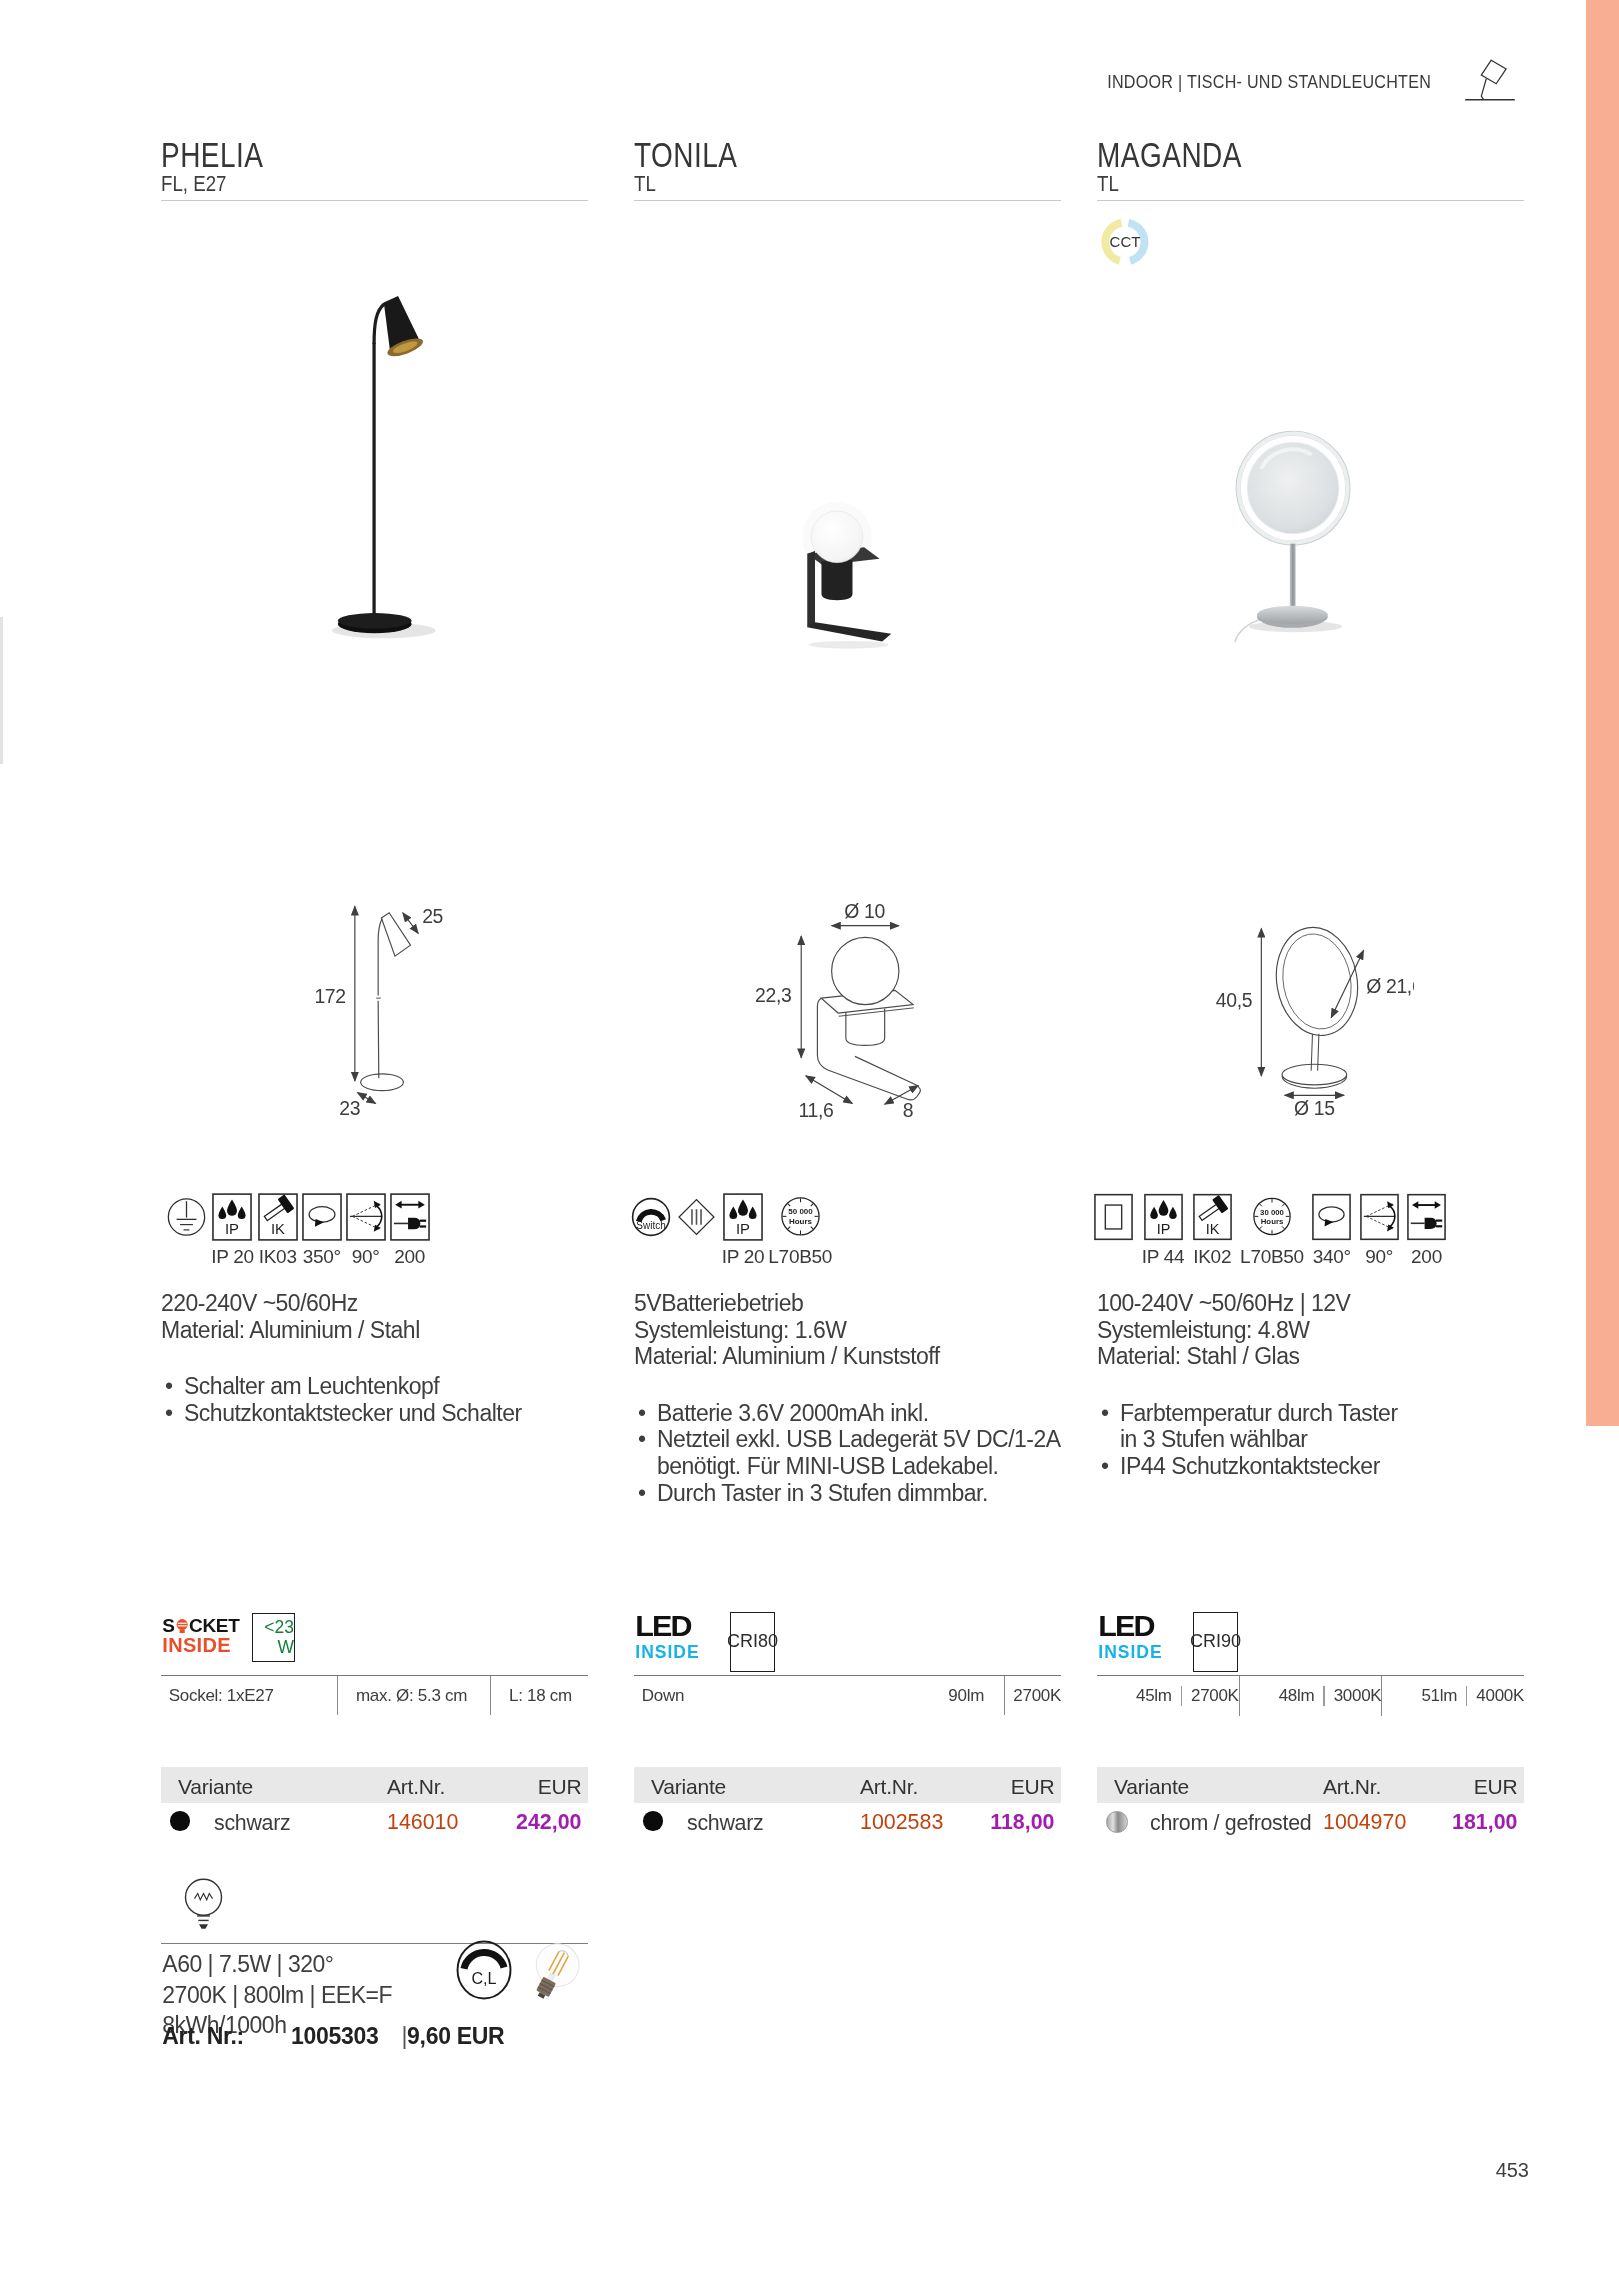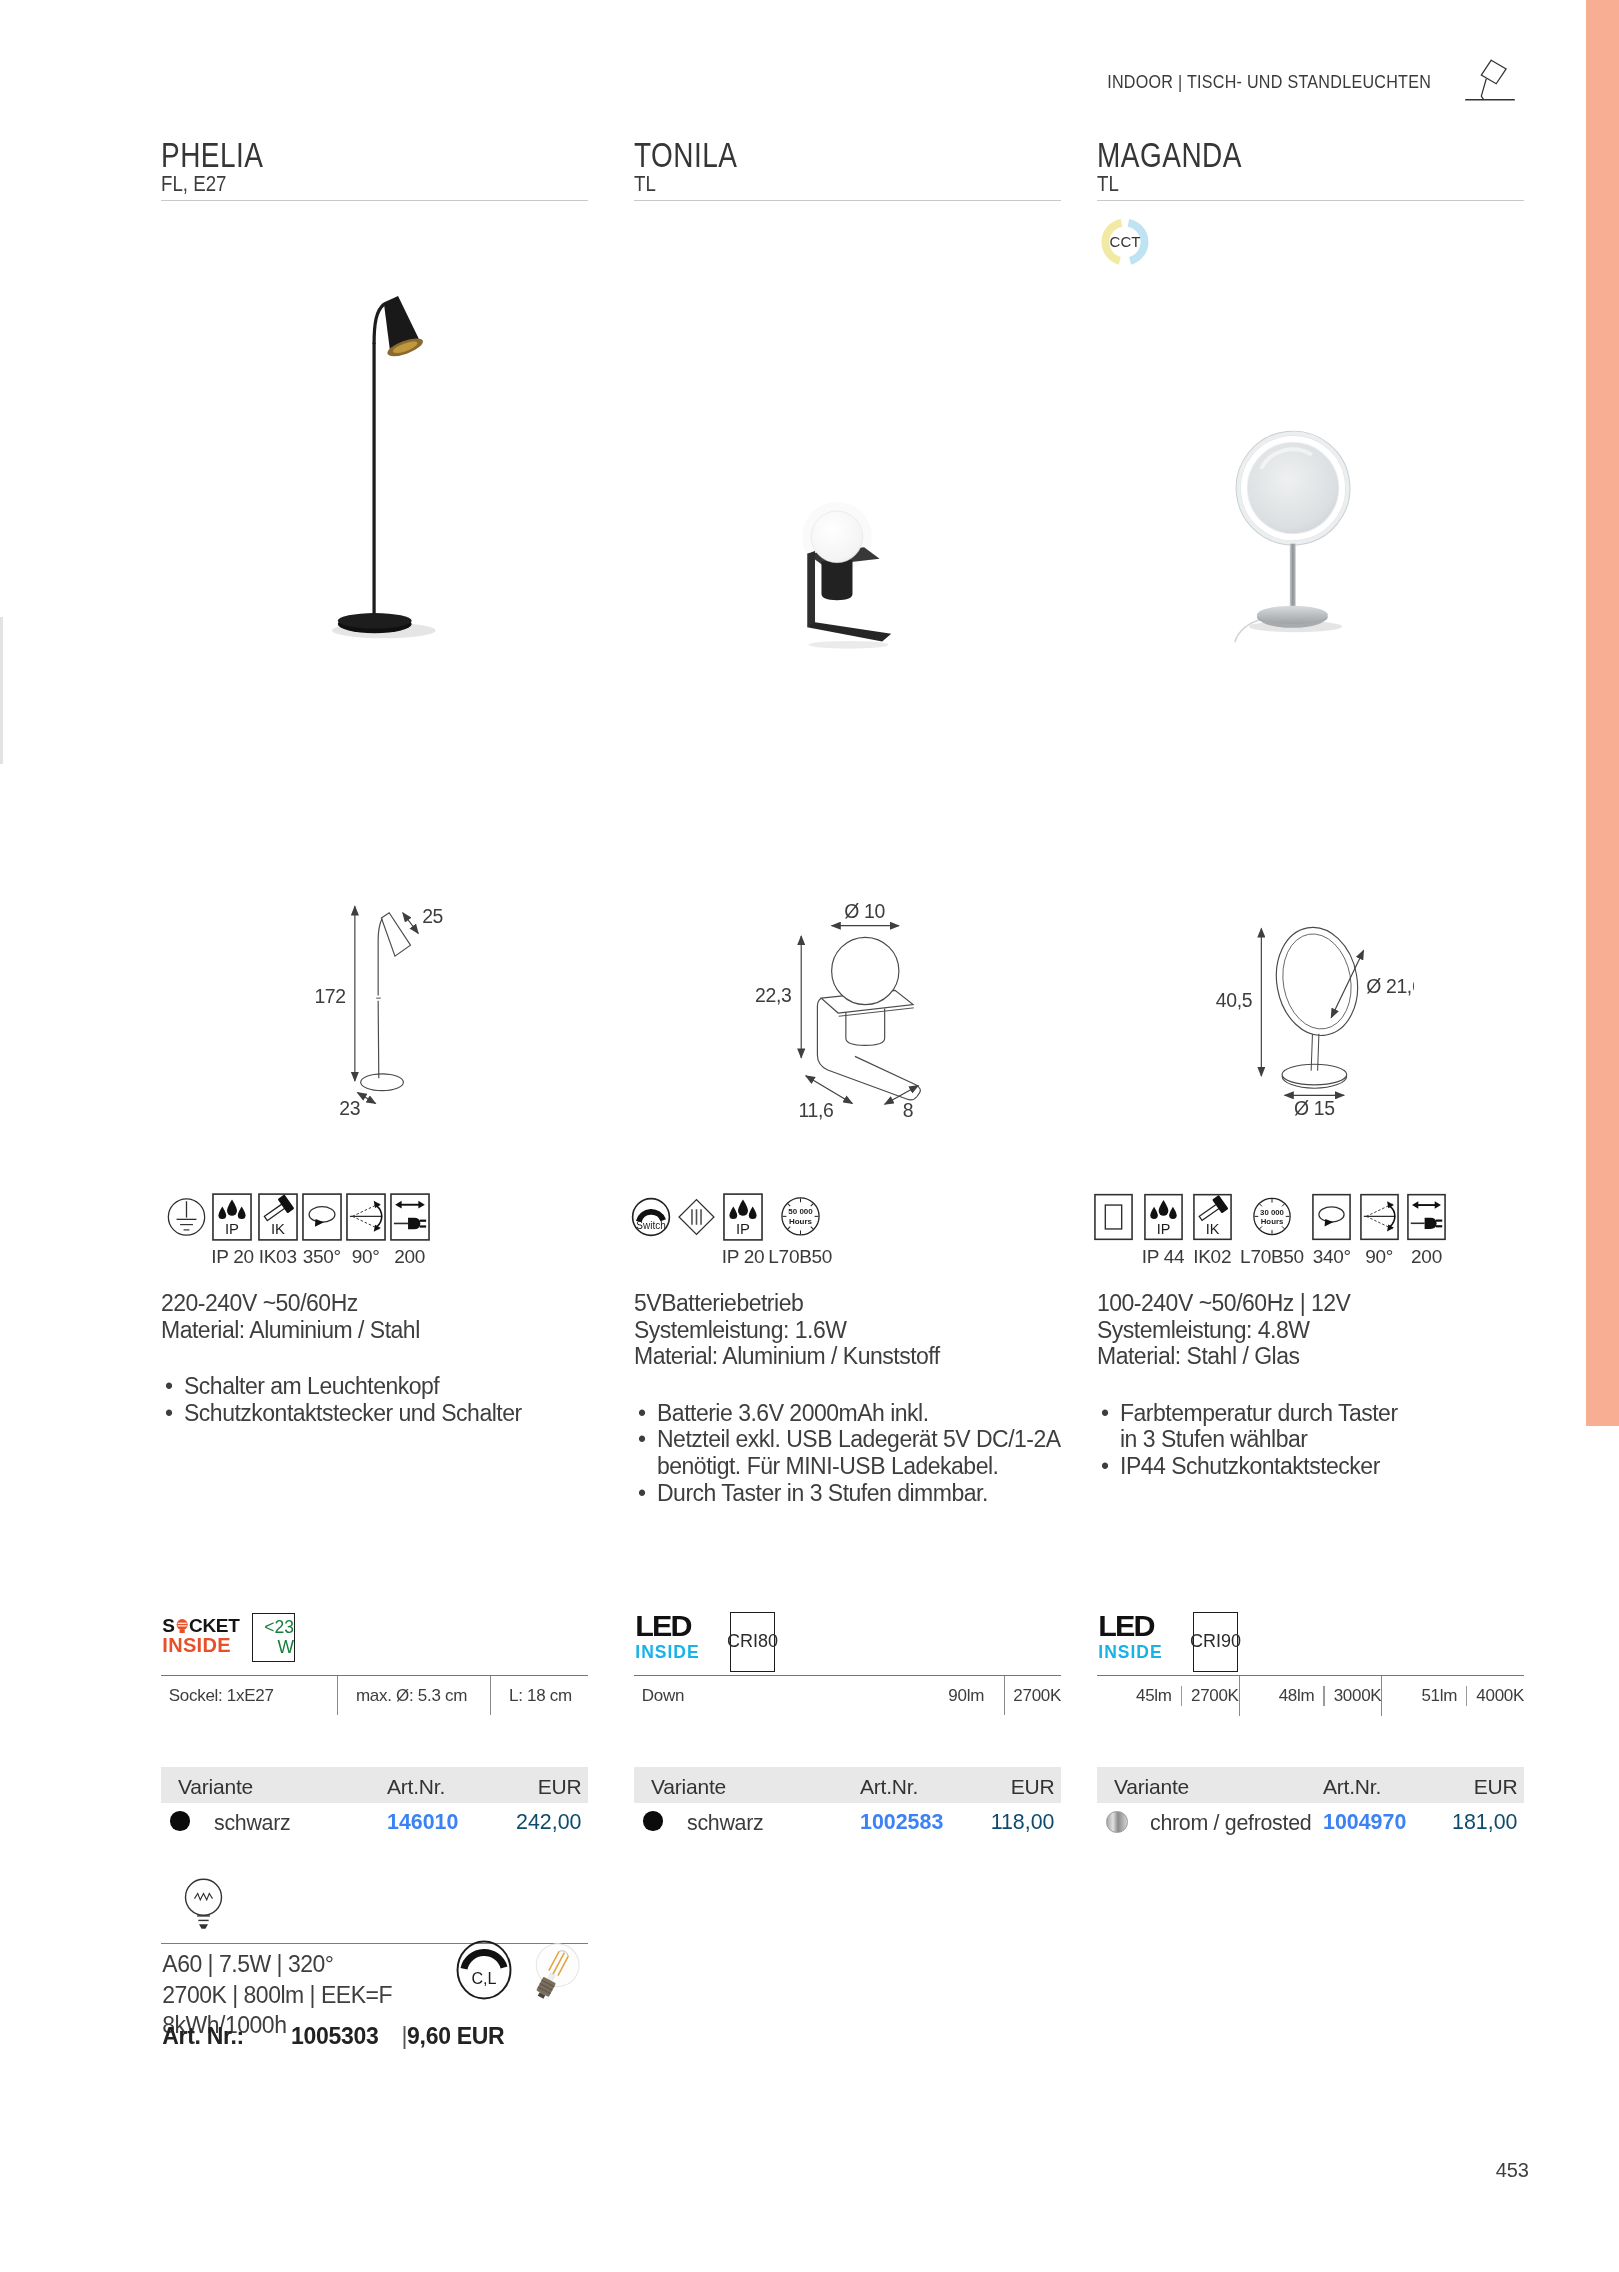--- a/index.html
+++ b/index.html
@@ -76,22 +76,22 @@
 
   .vtable{position:absolute;top:1767px;left:0;width:427px}
   .vt-head{position:relative;height:36px;background:#e8e8e8}
   .vt-head span{position:absolute;top:7.8px;font-size:21px;font-weight:400;color:#333;letter-spacing:-0.2px}
   .th-var{left:17px}.th-art{left:226px}.th-eur{right:6.5px}
   .vt-row{position:relative;height:36px}
   .vt-row .dot{position:absolute;left:9px;top:8.4px;width:19.5px;height:19.5px;border-radius:50%}
   .dot-black{background:#0b0b0b}
   .dot-chrome{background:linear-gradient(90deg,#a8a8a8 0%,#e0e0e0 30%,#8a8a8a 55%,#d2d2d2 100%);border:0.6px solid #9a9a9a}
   .vt-row .v-name{position:absolute;left:53px;top:7.8px;font-size:21.4px;letter-spacing:-0.3px;color:#3c3c3c;white-space:nowrap}
-  .vt-row .v-art{position:absolute;left:226px;top:7.1px;font-size:21.4px;font-weight:700;color:#3b82f6}
-  .vt-row .v-price{position:absolute;right:6.5px;top:7.1px;font-size:21.4px;font-weight:400;color:#0c4a6e}
+  .vt-row .v-art{position:absolute;left:226px;top:7.1px;font-size:21.4px;font-weight:400;color:#c2410c}
+  .vt-row .v-price{position:absolute;right:6.5px;top:7.1px;font-size:21.4px;font-weight:700;color:#a21caf}
 
   .bulbicon{position:absolute;left:19.5px;top:1876px;width:45px;height:67px}
   .bulbrule{position:absolute;top:1943px;left:0;width:427px;height:1.3px;background:#7c7c7c}
   .bulbtext{position:absolute;top:1949px;left:1.3px}
   .bulbtext div{font-size:23px;line-height:30.5px;letter-spacing:-0.5px;color:#3e3e3e;white-space:nowrap}
   .cl{position:absolute;left:293px;top:1939px;width:60px;height:62px}
   .bulbphoto{position:absolute;left:361px;top:1937px;width:64px;height:70px}
   .artrow{position:absolute;top:2023px;left:1.3px;display:flex;align-items:baseline;font-size:23px;
           font-weight:700;color:#222;letter-spacing:-0.3px;white-space:nowrap}
   .artrow .a-art{margin-left:47px}

